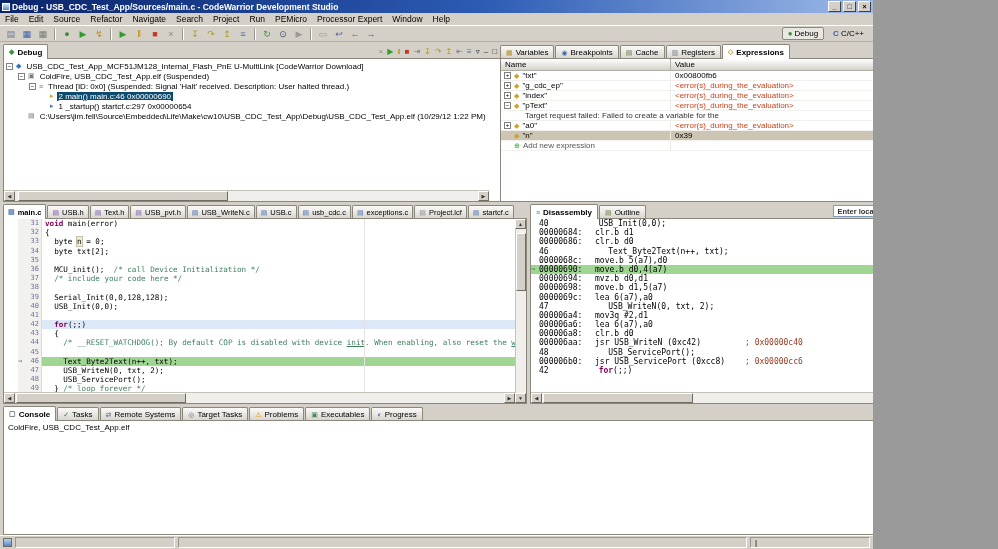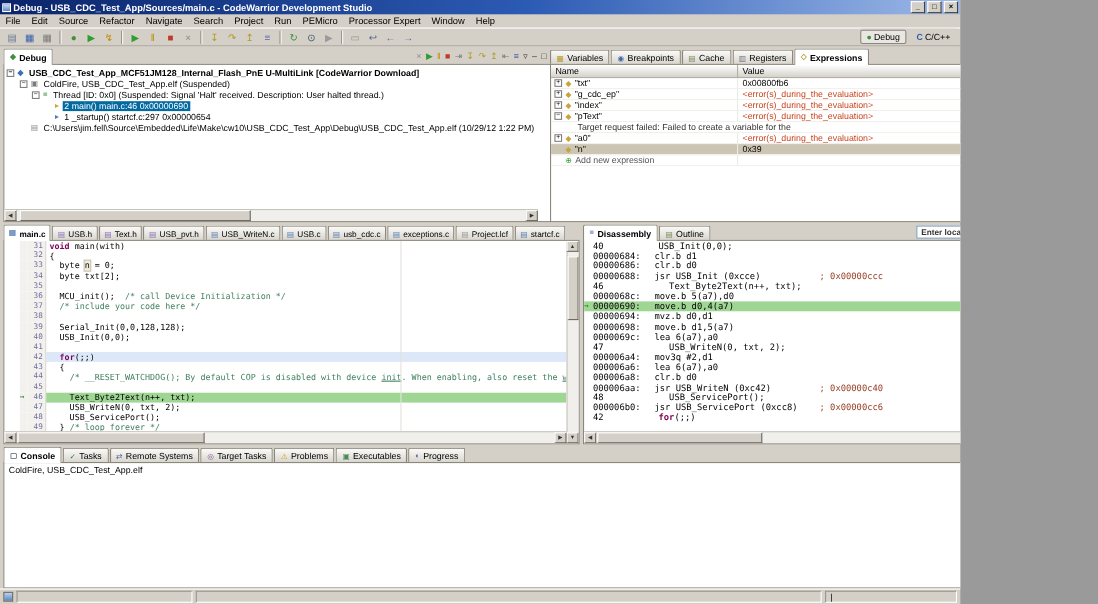--- a/index.html
+++ b/index.html
@@ -32,21 +32,21 @@
 #expr-view{left:500px;top:44px;width:491px;height:158px;}
 #editor-view{left:3px;top:204px;width:524px;height:200px;}
 #disasm-view{left:530px;top:204px;width:465px;height:200px;}
 #console-view{left:3px;top:406px;width:992px;height:129px;}
 .tree{position:absolute;left:0;top:0;right:0;bottom:11px;padding-top:2px;overflow:hidden;}
 .tree-row{height:10px;display:flex;align-items:center;white-space:nowrap;font-size:8px;}
 .expander{flex:none;width:7px;height:7px;border:1px solid #808080;background:#fff;font-size:6px;line-height:5px;text-align:center;margin-right:3px;}
 .exp-space{flex:none;width:10px;}
 .tree-icon{flex:none;font-size:7px;margin-right:3px;}
 .tree-label{padding:0 2px;}
-.tree-label.sel{background:#0369a1;color:#fff;}
+.tree-label.sel{background:#0c4a6e;color:#fff;text-decoration:underline;}
 .col-header{position:absolute;left:0;top:0;right:11px;height:12px;display:flex;background:linear-gradient(#ffffff,#d6d2ca);border-bottom:1px solid #b3afa7;font-size:8px;}
 .col{line-height:11px;padding:0 4px;border-right:1px solid #b3afa7;}
 .name-col{width:170px;flex:none;}
 .value-col{flex:1;border-right:none;}
 .expr-rows{position:absolute;left:0;top:12px;right:11px;bottom:0;overflow:hidden;}
 .expr-row{height:10px;display:flex;align-items:center;font-size:8px;border-bottom:1px solid #f1f0ec;}
 .expr-row.selected{background:#cdc5b4;}
 .expr-name{width:170px;flex:none;display:flex;align-items:center;padding-left:3px;border-right:1px solid #eceae4;overflow:hidden;white-space:nowrap;height:100%;}
 .row-icon{flex:none;font-size:7px;margin-right:3px;}
 .expr-label{white-space:nowrap;}
@@ -223,21 +223,21 @@
           <span class="vt-btn"><span class="gi" style="color: rgb(176, 154, 32);">↥</span></span>
           <span class="vt-btn"><span class="gi" style="color: rgb(119, 119, 119);">⇤</span></span>
           <span class="vt-btn"><span class="gi" style="color: rgb(85, 102, 170);">≡</span></span>
           <span class="vt-btn"><span class="gi" style="color: rgb(51, 51, 51);">▿</span></span>
           <span class="vt-btn"><span class="gi" style="color: rgb(51, 51, 51);">–</span></span>
           <span class="vt-btn"><span class="gi" style="color: rgb(51, 51, 51);">□</span></span>
         </span>
       </div>
     <div class="view-body" id="debug-body">
         <div class="tree">
-          <div class="tree-row" style="padding-left: 2px; font-weight: bold;">
+          <div class="tree-row" style="padding-left: 2px;">
             <span class="expander">−</span>
             <span class="tree-icon" style="color: rgb(58, 111, 191);">◆</span>
             <span class="tree-label">USB_CDC_Test_App_MCF51JM128_Internal_Flash_PnE U-MultiLink [CodeWarrior Download]</span>
           </div>
           <div class="tree-row" style="padding-left: 14px;">
             <span class="expander">−</span>
             <span class="tree-icon" style="color: rgb(122, 122, 122);">▣</span>
             <span class="tree-label">ColdFire, USB_CDC_Test_App.elf (Suspended)</span>
           </div>
           <div class="tree-row" style="padding-left: 25px;">
@@ -410,21 +410,21 @@
           <span class="ticon" style="color: rgb(153, 153, 153);">▤</span>
           <span class="tlbl">Project.lcf</span>
         </span>
         <span class="vtab etab">
           <span class="ticon" style="color: rgb(90, 127, 181);">▤</span>
           <span class="tlbl">startcf.c</span>
         </span>
       </div>
     <div class="view-body" id="editor-body">
         <div class="code-lines">
-          <div class="code-row"><span class="gut-bp"></span><span class="gut-num">31</span><span class="code-text"><span class="sg-k">void</span><span class="sg-t"> main(with)</span></span></div>
+          <div class="code-row"><span class="gut-bp"></span><span class="gut-num">31</span><span class="code-text"><span class="sg-k">void</span><span class="sg-t"> main(error)</span></span></div>
           <div class="code-row"><span class="gut-bp"></span><span class="gut-num">32</span><span class="code-text"><span class="sg-t">{</span></span></div>
           <div class="code-row"><span class="gut-bp"></span><span class="gut-num">33</span><span class="code-text"><span class="sg-t">  byte </span><span class="sg-o">n</span><span class="sg-t"> = 0;</span></span></div>
           <div class="code-row"><span class="gut-bp"></span><span class="gut-num">34</span><span class="code-text"><span class="sg-t">  byte txt[2];</span></span></div>
           <div class="code-row"><span class="gut-bp"></span><span class="gut-num">35</span><span class="code-text"><span class="sg-t"> </span></span></div>
           <div class="code-row"><span class="gut-bp"></span><span class="gut-num">36</span><span class="code-text"><span class="sg-t">  MCU_init();  </span><span class="sg-c">/* call Device Initialization */</span></span></div>
           <div class="code-row"><span class="gut-bp"></span><span class="gut-num">37</span><span class="code-text"><span class="sg-t">  </span><span class="sg-c">/* include your code here */</span></span></div>
           <div class="code-row"><span class="gut-bp"></span><span class="gut-num">38</span><span class="code-text"><span class="sg-t"> </span></span></div>
           <div class="code-row"><span class="gut-bp"></span><span class="gut-num">39</span><span class="code-text"><span class="sg-t">  Serial_Init(0,0,128,128);</span></span></div>
           <div class="code-row"><span class="gut-bp"></span><span class="gut-num">40</span><span class="code-text"><span class="sg-t">  USB_Init(0,0);</span></span></div>
           <div class="code-row"><span class="gut-bp"></span><span class="gut-num">41</span><span class="code-text"><span class="sg-t"> </span></span></div>
@@ -471,21 +471,20 @@
           <span class="vt-btn"><span class="gi" style="color: rgb(51, 51, 51);">▿</span></span>
           <span class="vt-btn"><span class="gi" style="color: rgb(51, 51, 51);">–</span></span>
           <span class="vt-btn"><span class="gi" style="color: rgb(51, 51, 51);">□</span></span>
         </span>
       </div>
     <div class="view-body" id="disasm-body">
         <div class="dis-lines">
           <div class="dis-row"><span class="dis-gut"></span><span class="dis-num">40</span><span class="dis-code"><span class="sg-t">  USB_Init(0,0);</span></span></div>
           <div class="dis-row"><span class="dis-gut"></span><span class="dis-addr">00000684:</span><span class="dis-instr">clr.b d1</span></div>
           <div class="dis-row"><span class="dis-gut"></span><span class="dis-addr">00000686:</span><span class="dis-instr">clr.b d0</span></div>
-          <div class="dis-row"><span class="dis-gut"></span><span class="dis-addr">00000688:</span><span class="dis-instr">jsr USB_Init (0xcce)</span><span class="dis-comment">; 0x00000ccc</span></div>
           <div class="dis-row"><span class="dis-gut"></span><span class="dis-num">46</span><span class="dis-code"><span class="sg-t">    Text_Byte2Text(n++, txt);</span></span></div>
           <div class="dis-row"><span class="dis-gut"></span><span class="dis-addr">0000068c:</span><span class="dis-instr">move.b 5(a7),d0</span></div>
           <div class="dis-row hl"><span class="dis-gut"><span class="dbg-arrow">→</span></span><span class="dis-addr">00000690:</span><span class="dis-instr">move.b d0,4(a7)</span></div>
           <div class="dis-row"><span class="dis-gut"></span><span class="dis-addr">00000694:</span><span class="dis-instr">mvz.b d0,d1</span></div>
           <div class="dis-row"><span class="dis-gut"></span><span class="dis-addr">00000698:</span><span class="dis-instr">move.b d1,5(a7)</span></div>
           <div class="dis-row"><span class="dis-gut"></span><span class="dis-addr">0000069c:</span><span class="dis-instr">lea 6(a7),a0</span></div>
           <div class="dis-row"><span class="dis-gut"></span><span class="dis-num">47</span><span class="dis-code"><span class="sg-t">    USB_WriteN(0, txt, 2);</span></span></div>
           <div class="dis-row"><span class="dis-gut"></span><span class="dis-addr">000006a4:</span><span class="dis-instr">mov3q #2,d1</span></div>
           <div class="dis-row"><span class="dis-gut"></span><span class="dis-addr">000006a6:</span><span class="dis-instr">lea 6(a7),a0</span></div>
           <div class="dis-row"><span class="dis-gut"></span><span class="dis-addr">000006a8:</span><span class="dis-instr">clr.b d0</span></div>

